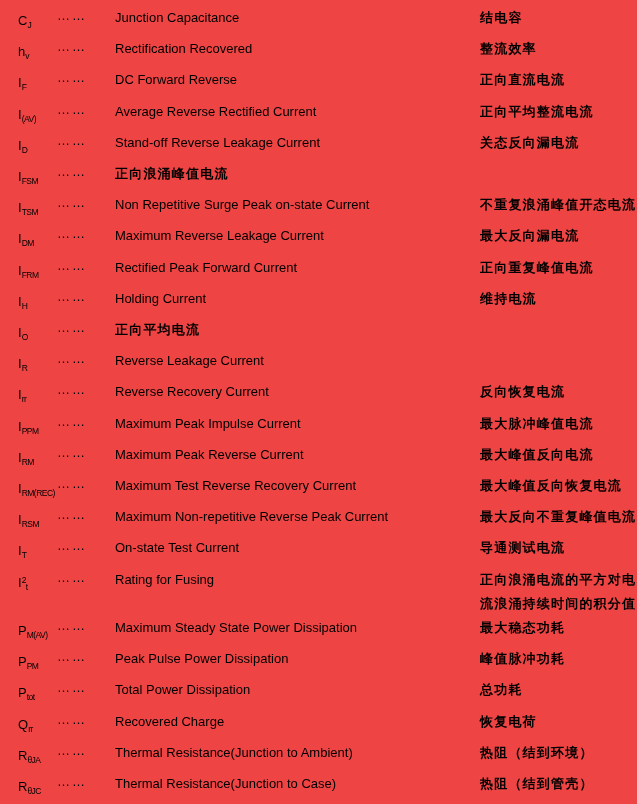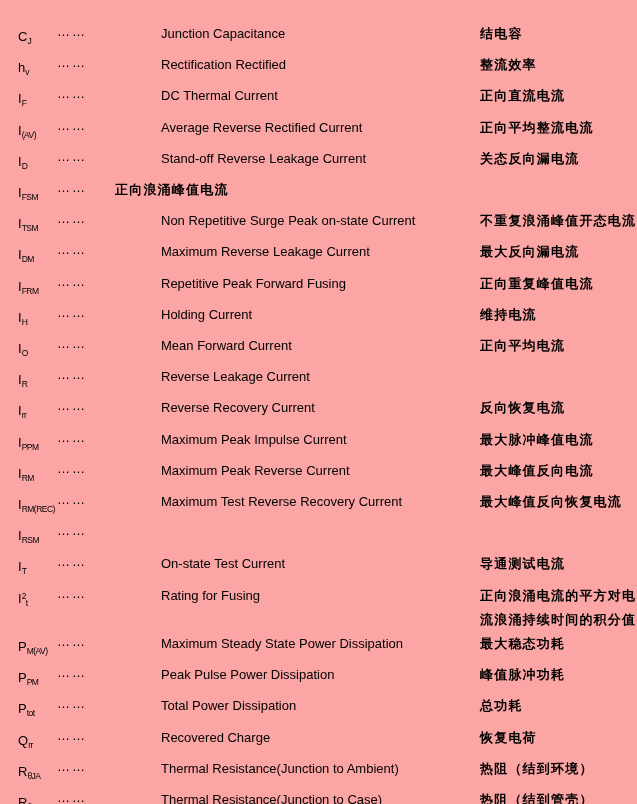--- a/index.html
+++ b/index.html
@@ -4,26 +4,26 @@
 <style>
   html, body {
     margin: 0;
     padding: 0;
     background: #ffffff;
   }
   .page {
     position: relative;
     width: 637px;
     height: 804px;
-    background: #fca5a5;
+    background: #ef4444;
     color: #000000;
     font-family: "Liberation Sans", "DejaVu Sans", sans-serif;
     overflow: hidden;
     box-sizing: border-box;
-    padding-top: 22px;
+    padding-top: 6px;
   }
   .row {
     display: grid;
     grid-template-columns: 39px 58px 365px 1fr;
     padding-left: 18px;
     line-height: 24.2px;
     font-size: 13px;
   }
   .sym {
     white-space: nowrap;
@@ -44,21 +44,20 @@
     font-size: 13px;
     letter-spacing: 2px;
     position: relative;
     top: -2px;
     white-space: nowrap;
     overflow: hidden;
   }
   .en {
     font-size: 13px;
     white-space: nowrap;
-    margin-left: 46px;
   }
   .zh {
     font-size: 13px;
     letter-spacing: 1.2px;
     white-space: nowrap;
     font-weight: bold;
   }
   .zh .zh-line { display: block; }
 </style>
 </head>
@@ -71,30 +70,30 @@
     <span class="dots">……</span>
     <span class="en">Junction Capacitance</span>
     <span class="zh">
           <span class="zh-line">结电容</span>
         </span>
   </div>
 
   <div class="row">
     <span class="sym"><span class="sym-main">h</span><sup class="sym-sup"></sup><sub class="sym-sub">v</sub></span>
     <span class="dots">……</span>
-    <span class="en">Rectification Rectified</span>
+    <span class="en">Rectification Recovered</span>
     <span class="zh">
           <span class="zh-line">整流效率</span>
         </span>
   </div>
 
   <div class="row">
     <span class="sym"><span class="sym-main">I</span><sup class="sym-sup"></sup><sub class="sym-sub">F</sub></span>
     <span class="dots">……</span>
-    <span class="en">DC Thermal Current</span>
+    <span class="en">DC Forward Reverse</span>
     <span class="zh">
           <span class="zh-line">正向直流电流</span>
         </span>
   </div>
 
   <div class="row">
     <span class="sym"><span class="sym-main">I</span><sup class="sym-sup"></sup><sub class="sym-sub">(AV)</sub></span>
     <span class="dots">……</span>
     <span class="en">Average Reverse Rectified Current</span>
     <span class="zh">
@@ -133,39 +132,38 @@
     <span class="dots">……</span>
     <span class="en">Maximum Reverse Leakage Current</span>
     <span class="zh">
           <span class="zh-line">最大反向漏电流</span>
         </span>
   </div>
 
   <div class="row">
     <span class="sym"><span class="sym-main">I</span><sup class="sym-sup"></sup><sub class="sym-sub">FRM</sub></span>
     <span class="dots">……</span>
-    <span class="en">Repetitive Peak Forward Fusing</span>
+    <span class="en">Rectified Peak Forward Current</span>
     <span class="zh">
           <span class="zh-line">正向重复峰值电流</span>
         </span>
   </div>
 
   <div class="row">
     <span class="sym"><span class="sym-main">I</span><sup class="sym-sup"></sup><sub class="sym-sub">H</sub></span>
     <span class="dots">……</span>
     <span class="en">Holding Current</span>
     <span class="zh">
           <span class="zh-line">维持电流</span>
         </span>
   </div>
 
   <div class="row">
     <span class="sym"><span class="sym-main">I</span><sup class="sym-sup"></sup><sub class="sym-sub">O</sub></span>
     <span class="dots">……</span>
-    <span class="en">Mean Forward Current</span>
     <span class="zh">
           <span class="zh-line">正向平均电流</span>
         </span>
   </div>
 
   <div class="row">
     <span class="sym"><span class="sym-main">I</span><sup class="sym-sup"></sup><sub class="sym-sub">R</sub></span>
     <span class="dots">……</span>
     <span class="en">Reverse Leakage Current</span>
   </div>
@@ -202,20 +200,24 @@
     <span class="dots">……</span>
     <span class="en">Maximum Test Reverse Recovery Current</span>
     <span class="zh">
           <span class="zh-line">最大峰值反向恢复电流</span>
         </span>
   </div>
 
   <div class="row">
     <span class="sym"><span class="sym-main">I</span><sup class="sym-sup"></sup><sub class="sym-sub">RSM</sub></span>
     <span class="dots">……</span>
+    <span class="en">Maximum Non-repetitive Reverse Peak Current</span>
+    <span class="zh">
+          <span class="zh-line">最大反向不重复峰值电流</span>
+        </span>
   </div>
 
   <div class="row">
     <span class="sym"><span class="sym-main">I</span><sup class="sym-sup"></sup><sub class="sym-sub">T</sub></span>
     <span class="dots">……</span>
     <span class="en">On-state Test Current</span>
     <span class="zh">
           <span class="zh-line">导通测试电流</span>
         </span>
   </div>

